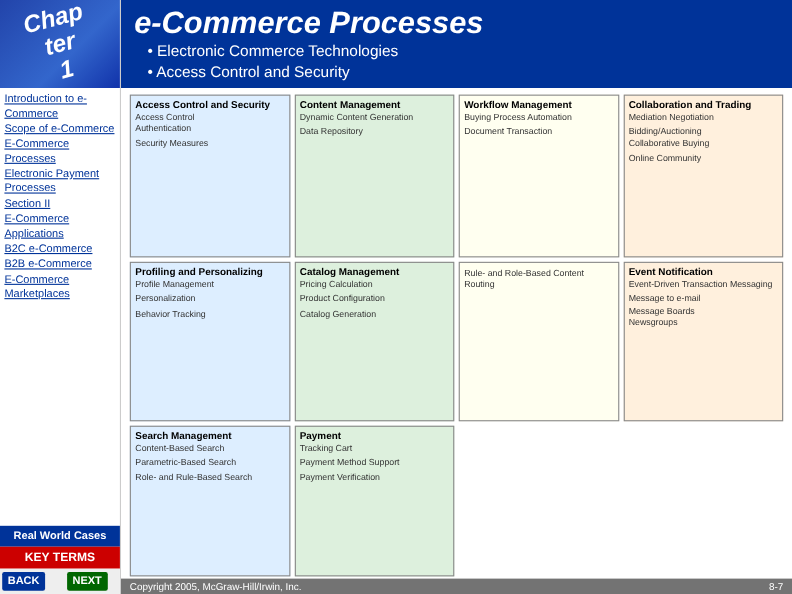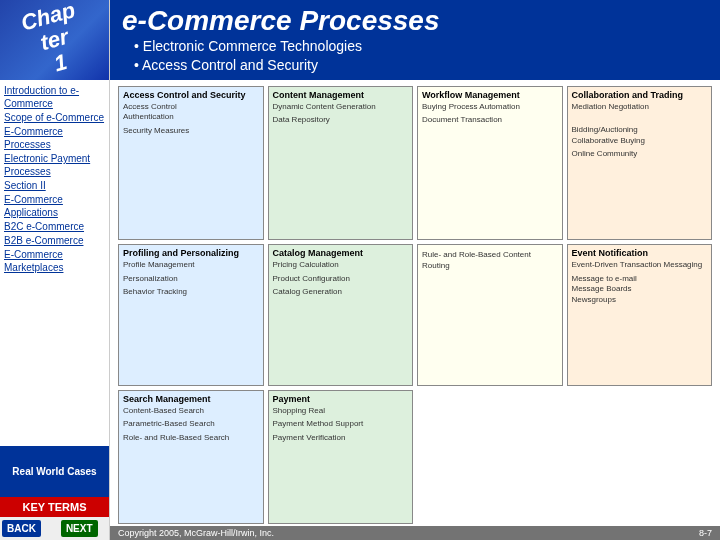--- a/index.html
+++ b/index.html
@@ -56,21 +56,21 @@
       cursor: pointer;
       margin-bottom: 1px;
     }
 
     #real-world {
       background: #003399;
       color: #fff;
       font-size: 10px;
       font-weight: bold;
       text-align: center;
-      padding: 20px 2px;
+      padding: 4px 2px;
       cursor: pointer;
     }
 
     #key-terms {
       background: #cc0000;
       color: #fff;
       font-size: 11px;
       font-weight: bold;
       text-align: center;
       padding: 4px 2px;
@@ -236,21 +236,21 @@
 
     <div class="box box-yellow">
       <div class="box-title">Workflow Management</div>
       <div class="box-item">Buying Process Automation</div>
       <div class="box-item" style="margin-top:3px;">Document Transaction</div>
     </div>
 
     <div class="box box-orange">
       <div class="box-title">Collaboration and Trading</div>
       <div class="box-item">Mediation Negotiation</div>
-      <div class="box-item" style="margin-top:13px;">Bidding/Auctioning<br>Collaborative Buying</div>
+      <div class="box-item" style="margin-top:3px;">Bidding/Auctioning<br>Collaborative Buying</div>
       <div class="box-item" style="margin-top:3px;">Online Community</div>
     </div>
 
     <div class="box box-blue">
       <div class="box-title">Profiling and Personalizing</div>
       <div class="box-item">Profile Management</div>
       <div class="box-item" style="margin-top:3px;">Personalization</div>
       <div class="box-item" style="margin-top:3px;">Behavior Tracking</div>
     </div>
 
@@ -274,21 +274,21 @@
 
     <div class="box box-blue">
       <div class="box-title">Search Management</div>
       <div class="box-item">Content-Based Search</div>
       <div class="box-item" style="margin-top:3px;">Parametric-Based Search</div>
       <div class="box-item" style="margin-top:3px;">Role- and Rule-Based Search</div>
     </div>
 
     <div class="box box-green">
       <div class="box-title">Payment</div>
-      <div class="box-item">Shopping Real</div>
+      <div class="box-item">Tracking Cart</div>
       <div class="box-item" style="margin-top:3px;">Payment Method Support</div>
       <div class="box-item" style="margin-top:3px;">Payment Verification</div>
     </div>
 
     <div class="box" style="background:#fff;border:none;"></div>
     <div class="box" style="background:#fff;border:none;"></div>
 
   </div>
 
   <div id="footer">

